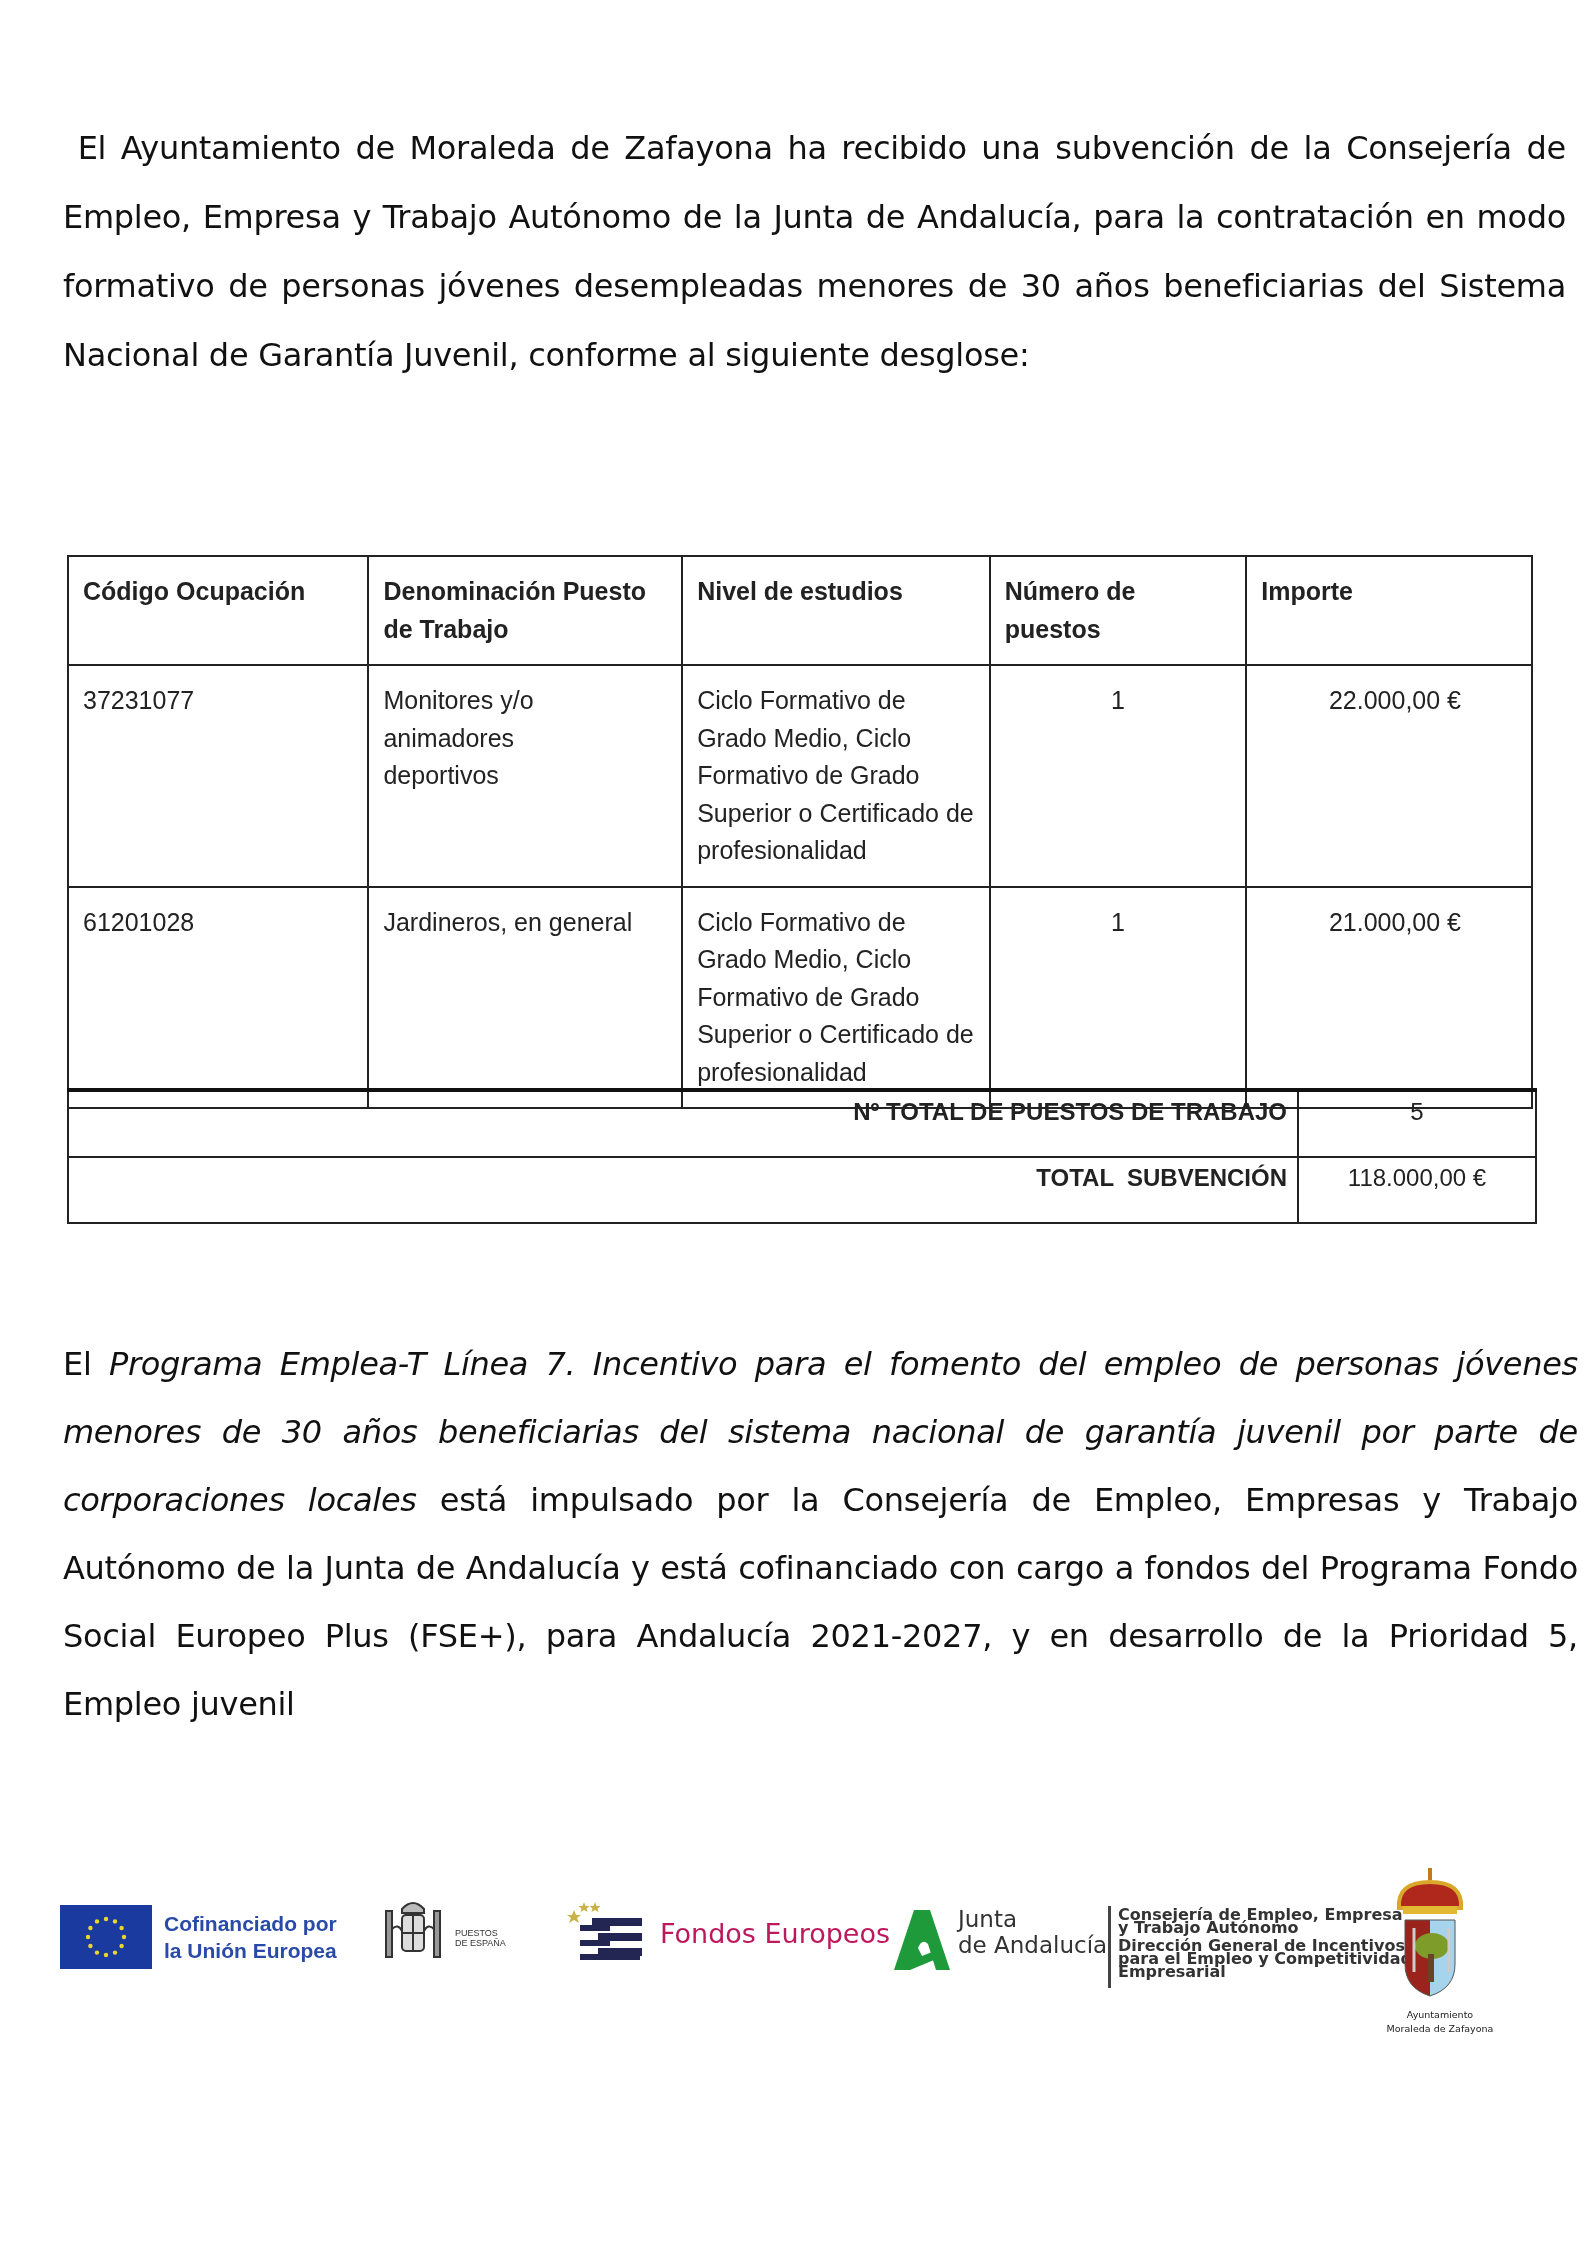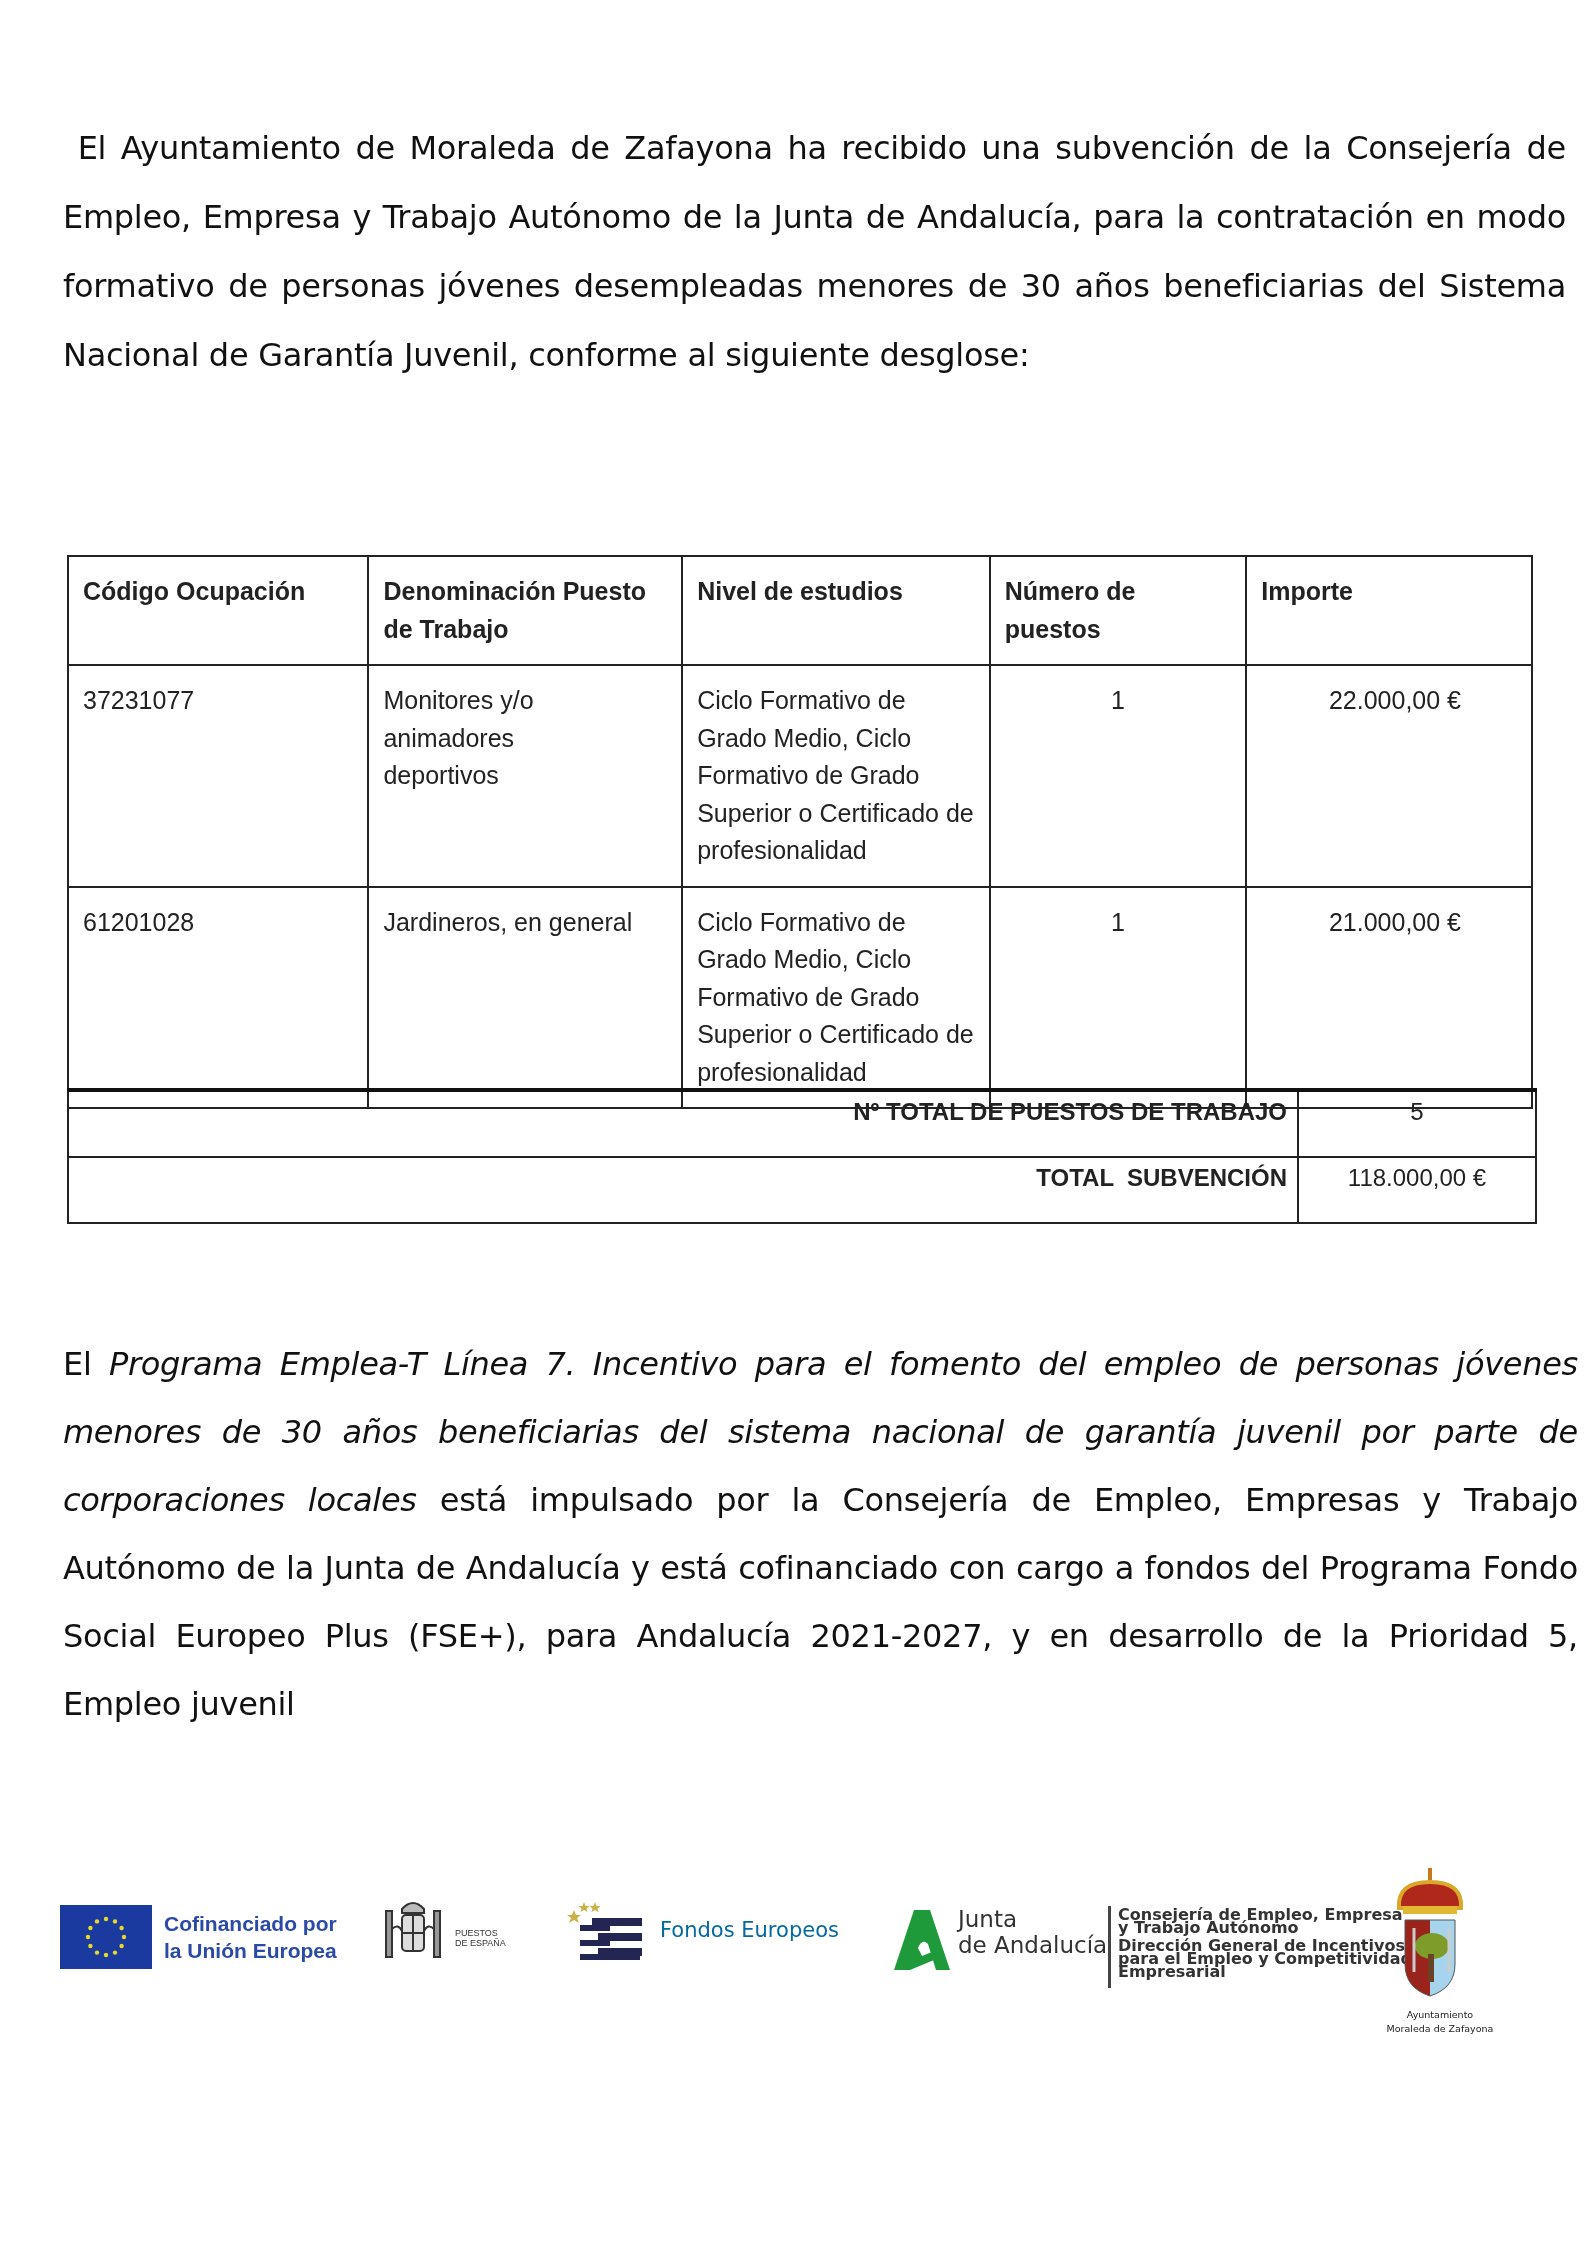--- a/index.html
+++ b/index.html
@@ -20,21 +20,21 @@
   .tot td.lbl{text-align:right;font-weight:bold;width:1208px;}
   .tot td.val{text-align:center;}
   
   .logos{position:absolute;left:0;top:1848px;width:1461px;height:200px;}
   .logo{position:absolute;}
   .eu-flag{left:60px;top:57px;width:92px;height:64px;background:#1a3aa0;}
   .eu-text{left:164px;top:62px;font-family:"Liberation Sans",sans-serif;font-weight:bold;color:#2a4aa8;font-size:21px;line-height:27px;}
   .gob{left:380px;top:45px;}
   .gob-text{left:455px;top:80px;font-family:"Liberation Sans",sans-serif;font-size:9px;line-height:10px;color:#333;}
   .fe-icon{left:560px;top:40px;}
-  .fe-text{left:660px;top:70px;font-family:"DejaVu Sans",sans-serif;color:#0369a1;font-size:21px;}
+  .fe-text{left:660px;top:70px;font-family:"DejaVu Sans",sans-serif;color:#be185d;font-size:27px;}
   .ja-icon{left:892px;top:60px;}
   .ja-text{left:958px;top:58px;font-family:"DejaVu Sans",sans-serif;color:#333;font-size:23px;line-height:26px;}
   .ja-bar{left:1108px;top:58px;width:3px;height:82px;background:#444;}
   .ja-cons{left:1118px;top:60px;font-family:"DejaVu Sans",sans-serif;font-weight:bold;color:#333;font-size:16px;line-height:13px;}
   .ja-cons .gap{height:5px;}
   .crest{left:1395px;top:20px;}
   .crest-text{left:1370px;top:160px;width:140px;text-align:center;font-family:"DejaVu Sans",sans-serif;color:#222;font-size:9.5px;line-height:14px;}
 </style>
 </head>
 <body>

